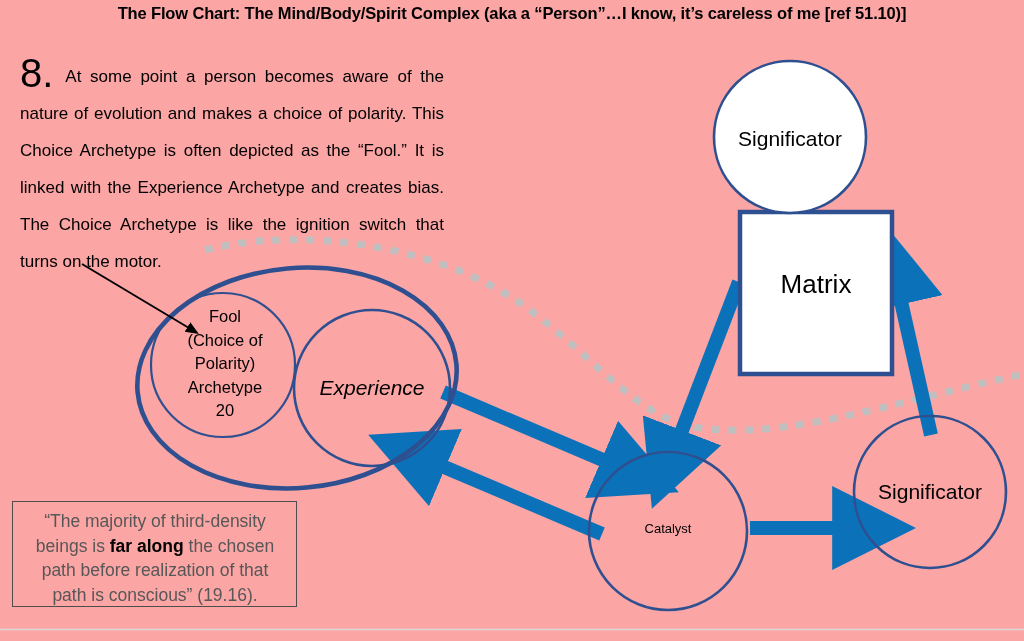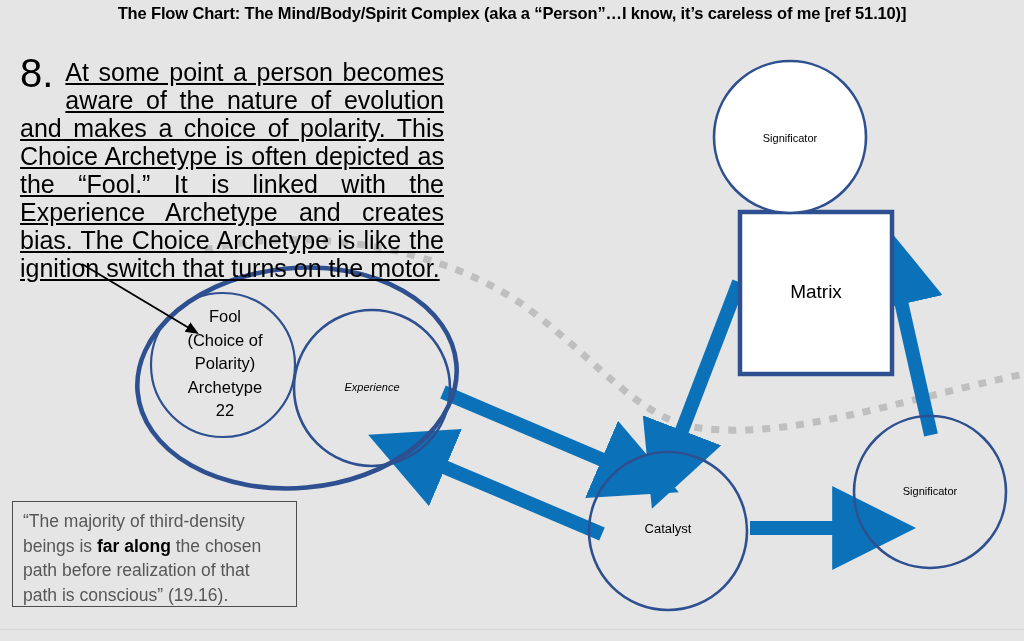--- a/index.html
+++ b/index.html
@@ -10,21 +10,21 @@
   }
   body {
     font-family: "Liberation Sans", sans-serif;
     color: #000000;
   }
   #page {
     position: relative;
     width: 1024px;
     height: 641px;
     overflow: hidden;
-    background: #e5e5e5;
+    background: #fca5a5;
   }
   #svg-layer {
     position: absolute;
     left: 0;
     top: 0;
     width: 1024px;
     height: 641px;
   }
 
   
@@ -51,65 +51,65 @@
   #item-number {
     float: left;
     font-size: 40px;
     line-height: 38px;
     font-weight: normal;
     margin-right: 12px;
     margin-top: -4px;
     color: #000000;
   }
   #body-text {
-    font-size: 25px;
-    line-height: 28px;
+    font-size: 17px;
+    line-height: 37px;
     text-align: justify;
     text-justify: inter-word;
     color: #000000;
-    text-decoration: underline;
   }
 
   
   #quote-box {
     position: absolute;
     left: 12px;
     top: 501px;
     width: 285px;
     height: 106px;
     border: 1.3px solid #4d4d4d;
     box-sizing: border-box;
     padding: 7px 9px 5px 10px;
   }
   #quote-text {
     font-size: 17.5px;
     line-height: 24.5px;
     color: #575757;
+    text-align: center;
   }
   #quote-text b {
     color: #000000;
     font-weight: bold;
   }
 
   
   .node-label {
     position: absolute;
     text-align: center;
     color: #000000;
-    font-size: 11px;
+    font-size: 21px;
     line-height: 21px;
     white-space: nowrap;
     pointer-events: none;
   }
   #label-significator {
     left: 714px; top: 128px; width: 152px;
   }
   #label-matrix {
-    left: 740px; top: 281px; width: 152px;
-    font-size: 19px;
+    left: 740px; top: 274px; width: 152px;
+    font-size: 26px;
   }
   #label-potentiator {
     left: 852px; top: 481px; width: 156px;
   }
   #label-catalyst {
     left: 592px; top: 518px; width: 152px;
     font-size: 13px;
   }
   #label-experience {
     left: 297px; top: 377px; width: 150px; font-style: italic;
@@ -180,15 +180,15 @@
 
   <div class="node-label" id="label-significator">Significator</div>
   <div class="node-label" id="label-matrix">Matrix</div>
   <div class="node-label" id="label-potentiator">Significator</div>
   <div class="node-label" id="label-catalyst">Catalyst</div>
   <div class="node-label" id="label-experience">Experience</div>
   <div class="node-label" id="label-fool" style="white-space: pre-line;">Fool
 (Choice of
 Polarity)
 Archetype
-22</div>
+20</div>
 
 </div>
 
 </body></html>

